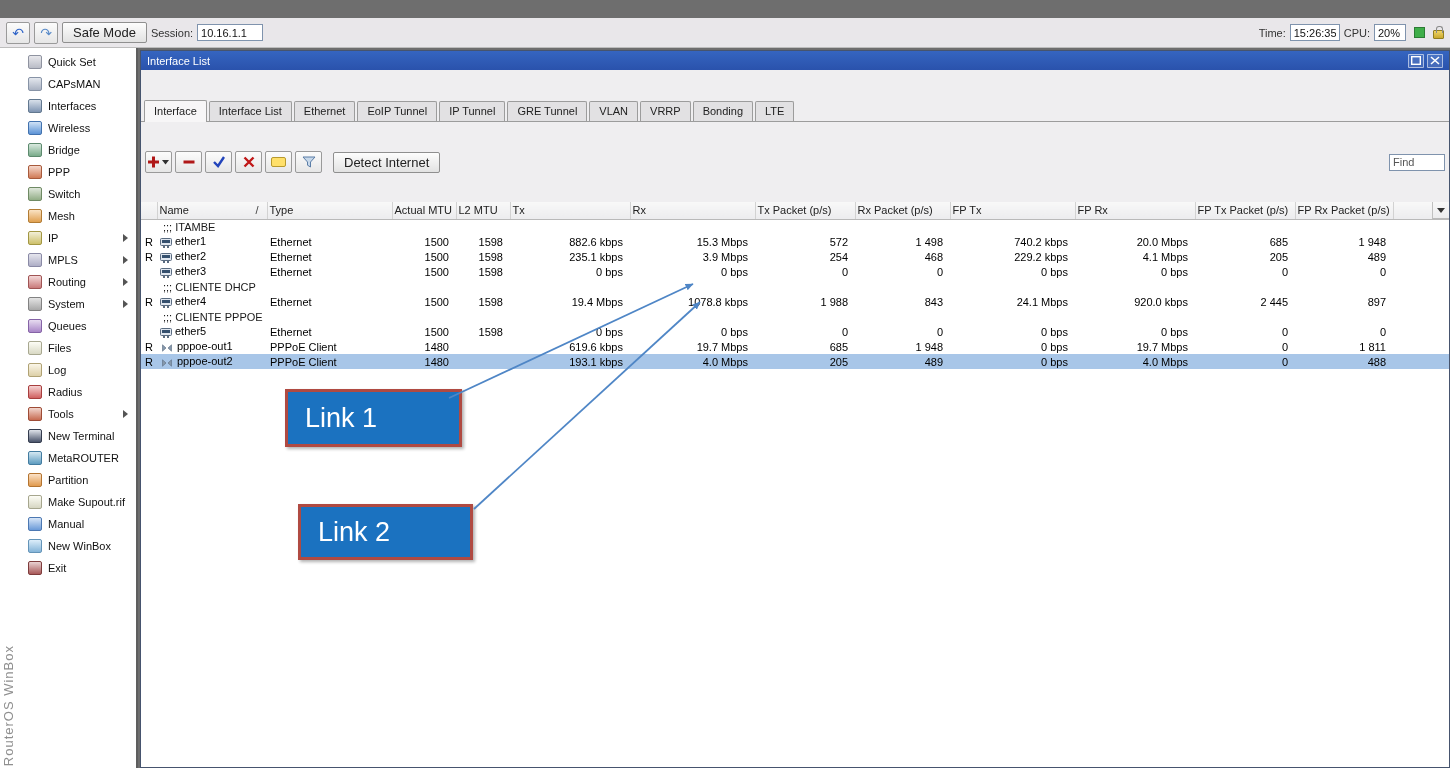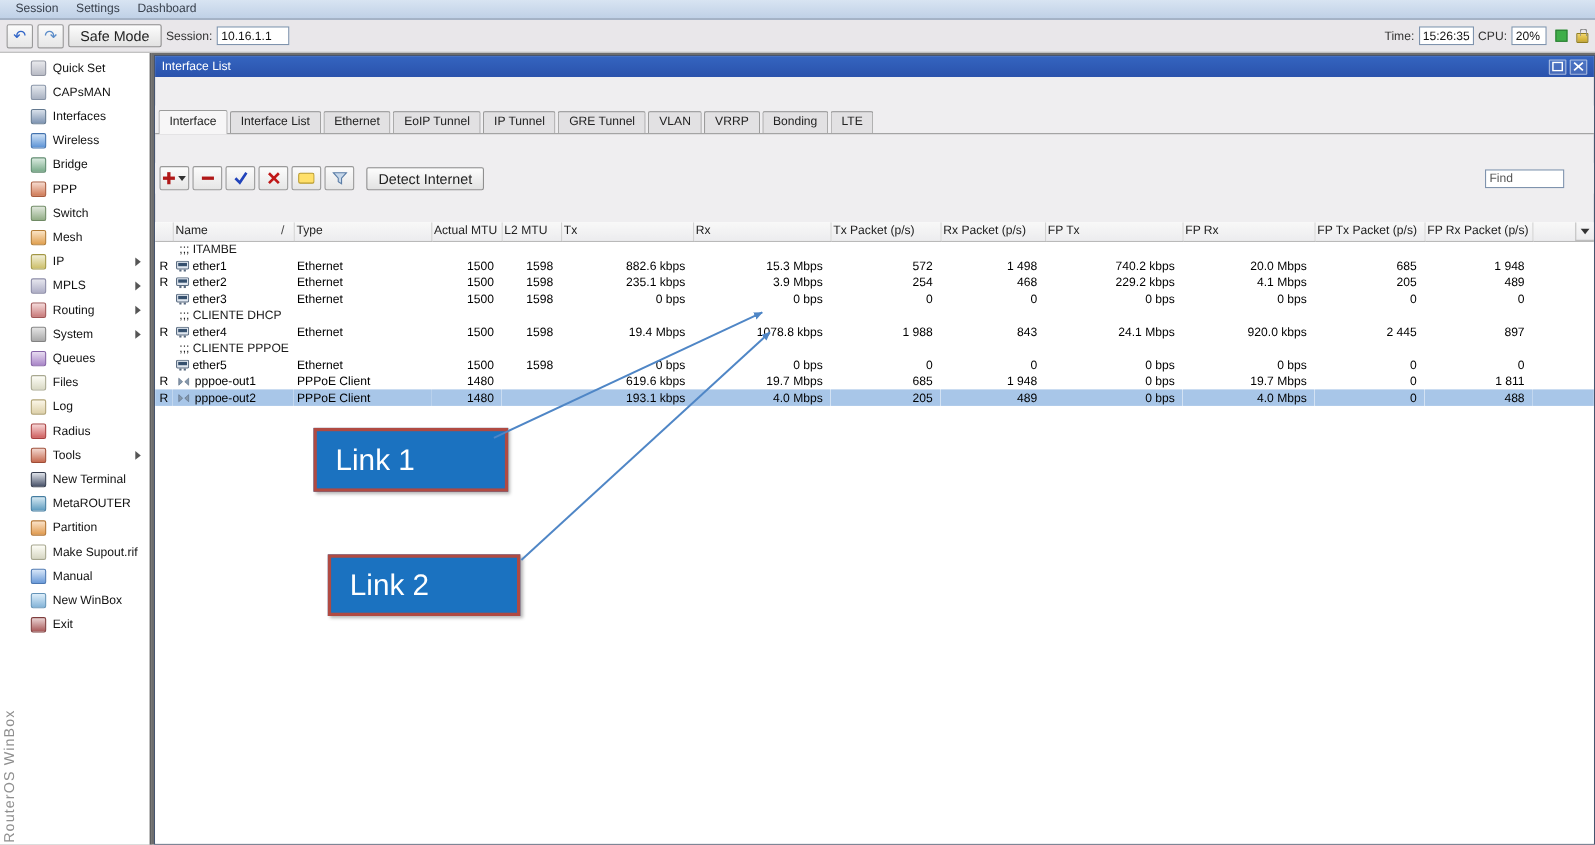--- a/index.html
+++ b/index.html
@@ -67,21 +67,21 @@
   #titlebar-btns{margin-left:auto;display:flex;gap:3px;}
   .tbtn{width:16px;height:14px;background:rgba(255,255,255,0.12);border:1px solid rgba(255,255,255,0.55);border-radius:1px;display:flex;align-items:center;justify-content:center;padding:0;}
   #tabs{height:26px;display:flex;align-items:flex-end;padding:0 3px;border-bottom:1px solid #9c9c9c;flex:none;background:#efeef0;}
   .tab{height:20px;line-height:19px;padding:0 9px;border:1px solid #9c9c9c;border-bottom:none;background:#e2e1e3;margin-right:2px;border-radius:2px 2px 0 0;color:#222;white-space:nowrap;}
   .tab.active{background:#f7f6f7;height:22px;line-height:21px;margin-bottom:-1px;}
   #wtoolbar{height:28px;display:flex;align-items:center;padding:0 4px;gap:3px;flex:none;background:#efeef0;}
   #btnrow{display:flex;gap:3px;}
   .wbtn{width:27px;height:22px;background:linear-gradient(#fcfcfc,#e6e6e6);border:1px solid #9a9a9a;border-radius:2px;display:flex;align-items:center;justify-content:center;padding:0;}
   .wicn{display:flex;align-items:center;justify-content:center;}
   #detect{margin-left:8px;}
-  #find{margin-left:auto;width:72px;margin-right:23px;}
+  #find{margin-left:auto;width:56px;margin-right:0;}
   #tablewrap{flex:1;background:#fff;position:relative;overflow:hidden;}
   table{border-collapse:collapse;table-layout:fixed;width:100%;}
   thead th{height:17px;background:linear-gradient(#f8f8f8,#ececee);border-right:1px solid #d2d2d2;border-bottom:1px solid #b9b9b9;font-weight:normal;text-align:left;padding:0 2px;white-space:nowrap;overflow:hidden;color:#222;}
   .sort-ind{float:right;margin-right:6px;color:#444;}
   tbody td{height:15px;padding:0 3px;white-space:nowrap;overflow:hidden;color:#000;}
   td.flag,th.flag{text-align:center;padding:0;}
   td.num{text-align:right;padding-right:7px;}
   td.comment{color:#1a1a1a;padding-left:6px;}
   tr.selected td{background:var(--sel,#a8c6e8);}
   .ifc{display:inline-block;vertical-align:middle;margin-right:3px;line-height:0;}
@@ -92,25 +92,20 @@
   .annot{position:absolute;display:flex;align-items:center;padding-left:17px;color:#fff;font-size:27px;z-index:20;border:3px solid #b04a42;background:#1b72c0;box-shadow:2px 2px 3px rgba(0,0,0,0.3);}
   #annot1{left:272px;top:389px;width:177px;height:58px;margin-left:13px;}
   #annot2{left:298px;top:504px;width:175px;height:56px;}
   #arrows{position:absolute;left:0;top:0;width:1450px;height:768px;z-index:30;pointer-events:none;}
 </style>
 </head>
 <body>
 
 <div id="app">
 
-  <div id="menubar">
-      <span class="menu-item">Session</span>
-      <span class="menu-item">Settings</span>
-      <span class="menu-item">Dashboard</span>
-    </div>
 
   <div id="topbar">
     <button class="tbbtn">
         <span class="uarr">↶</span>
       </button>
     <button class="tbbtn">
         <span class="uarr redo">↷</span>
       </button>
     <button class="raised">Safe Mode</button>
     <span class="lbl">Session:</span>

